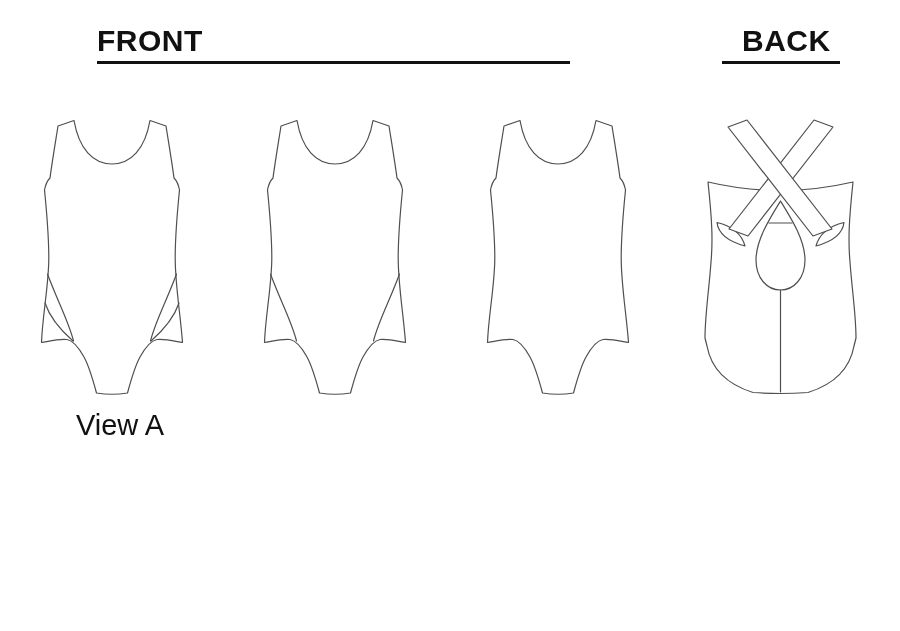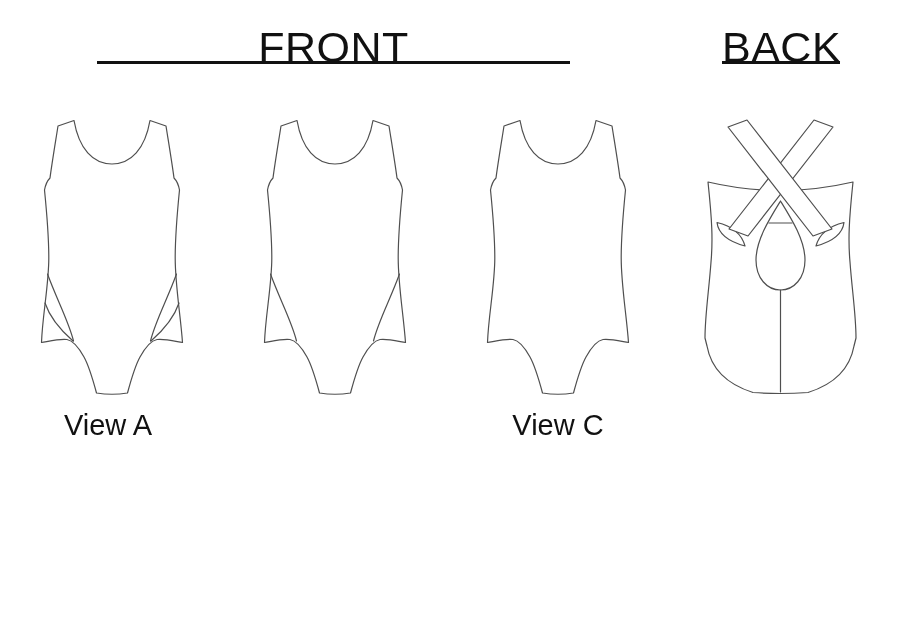--- a/index.html
+++ b/index.html
@@ -8,46 +8,46 @@
     --heading-text:#111111;
     --heading-rule:#111111;
     --label-text:#111111;
   }
   html,body{margin:0;padding:0;background:var(--background);}
   .canvas{
     position:relative;width:900px;height:631px;background:var(--background);
     overflow:hidden;font-family:"Liberation Sans", sans-serif;
   }
   .heading{
-    position:absolute;text-align:center;color:var(--heading-text);
-    font-size:43px;font-weight:400;letter-spacing:0.5px;line-height:1;
+    position:absolute;text-align:left;color:var(--heading-text);
+    font-size:30px;font-weight:700;letter-spacing:0.5px;line-height:1;
   }
   .heading-rule{
     position:absolute;height:3px;background:var(--heading-rule);
   }
   .view-label{
     position:absolute;transform:translateX(-50%);color:var(--label-text);
-    font-size:29px;font-weight:400;line-height:1;white-space:nowrap;
+    font-size:29px;font-weight:400;line-height:1;white-space:nowrap;margin-left:12px;
   }
   .art{position:absolute;left:0;top:0;}
   .art path, .art line, .art polygon{
     fill:none;stroke:var(--line-art);stroke-width:1.2;
     stroke-linejoin:round;stroke-linecap:round;
   }
   .art .filled{fill:#ffffff;}
 </style>
 </head>
 <body>
 
 <div class="canvas">
 
   <div class="heading" style="left:97px;width:473px;top:26px;">FRONT</div>
   <div class="heading-rule" style="left:97px;width:473px;top:61px;"></div>
 
-  <div class="heading" style="left:722px;width:118px;top:26px;">BACK</div>
+  <div class="heading" style="left:742px;width:118px;top:26px;">BACK</div>
   <div class="heading-rule" style="left:722px;width:118px;top:61px;"></div>
 
   <svg class="art" width="900" height="631" viewBox="0 0 900 631">
     <defs>
 
       <path id="front-outline" class="filled" d="
         M 58,126
         L 74,120.5
         C 79,149 93,164 112,164
         C 131,164 145,149 150,120.5
@@ -126,15 +126,14 @@
         M 844,222.5 Q 821,228 816,246"></path>
 
       <path class="filled" d="
         M 814,120 L 833,127 L 748,236 L 729,229 Z"></path>
       <path class="filled" d="
         M 747,120 L 728,127 L 813,236 L 832,229 Z"></path>
     </g>
   </svg>
 
   <div class="view-label" style="left:108px;top:411px;">View A</div>
-  <div class="view-label" style="left:558px;top:411px;">View C</div>
 
 </div>
 
 </body></html>

